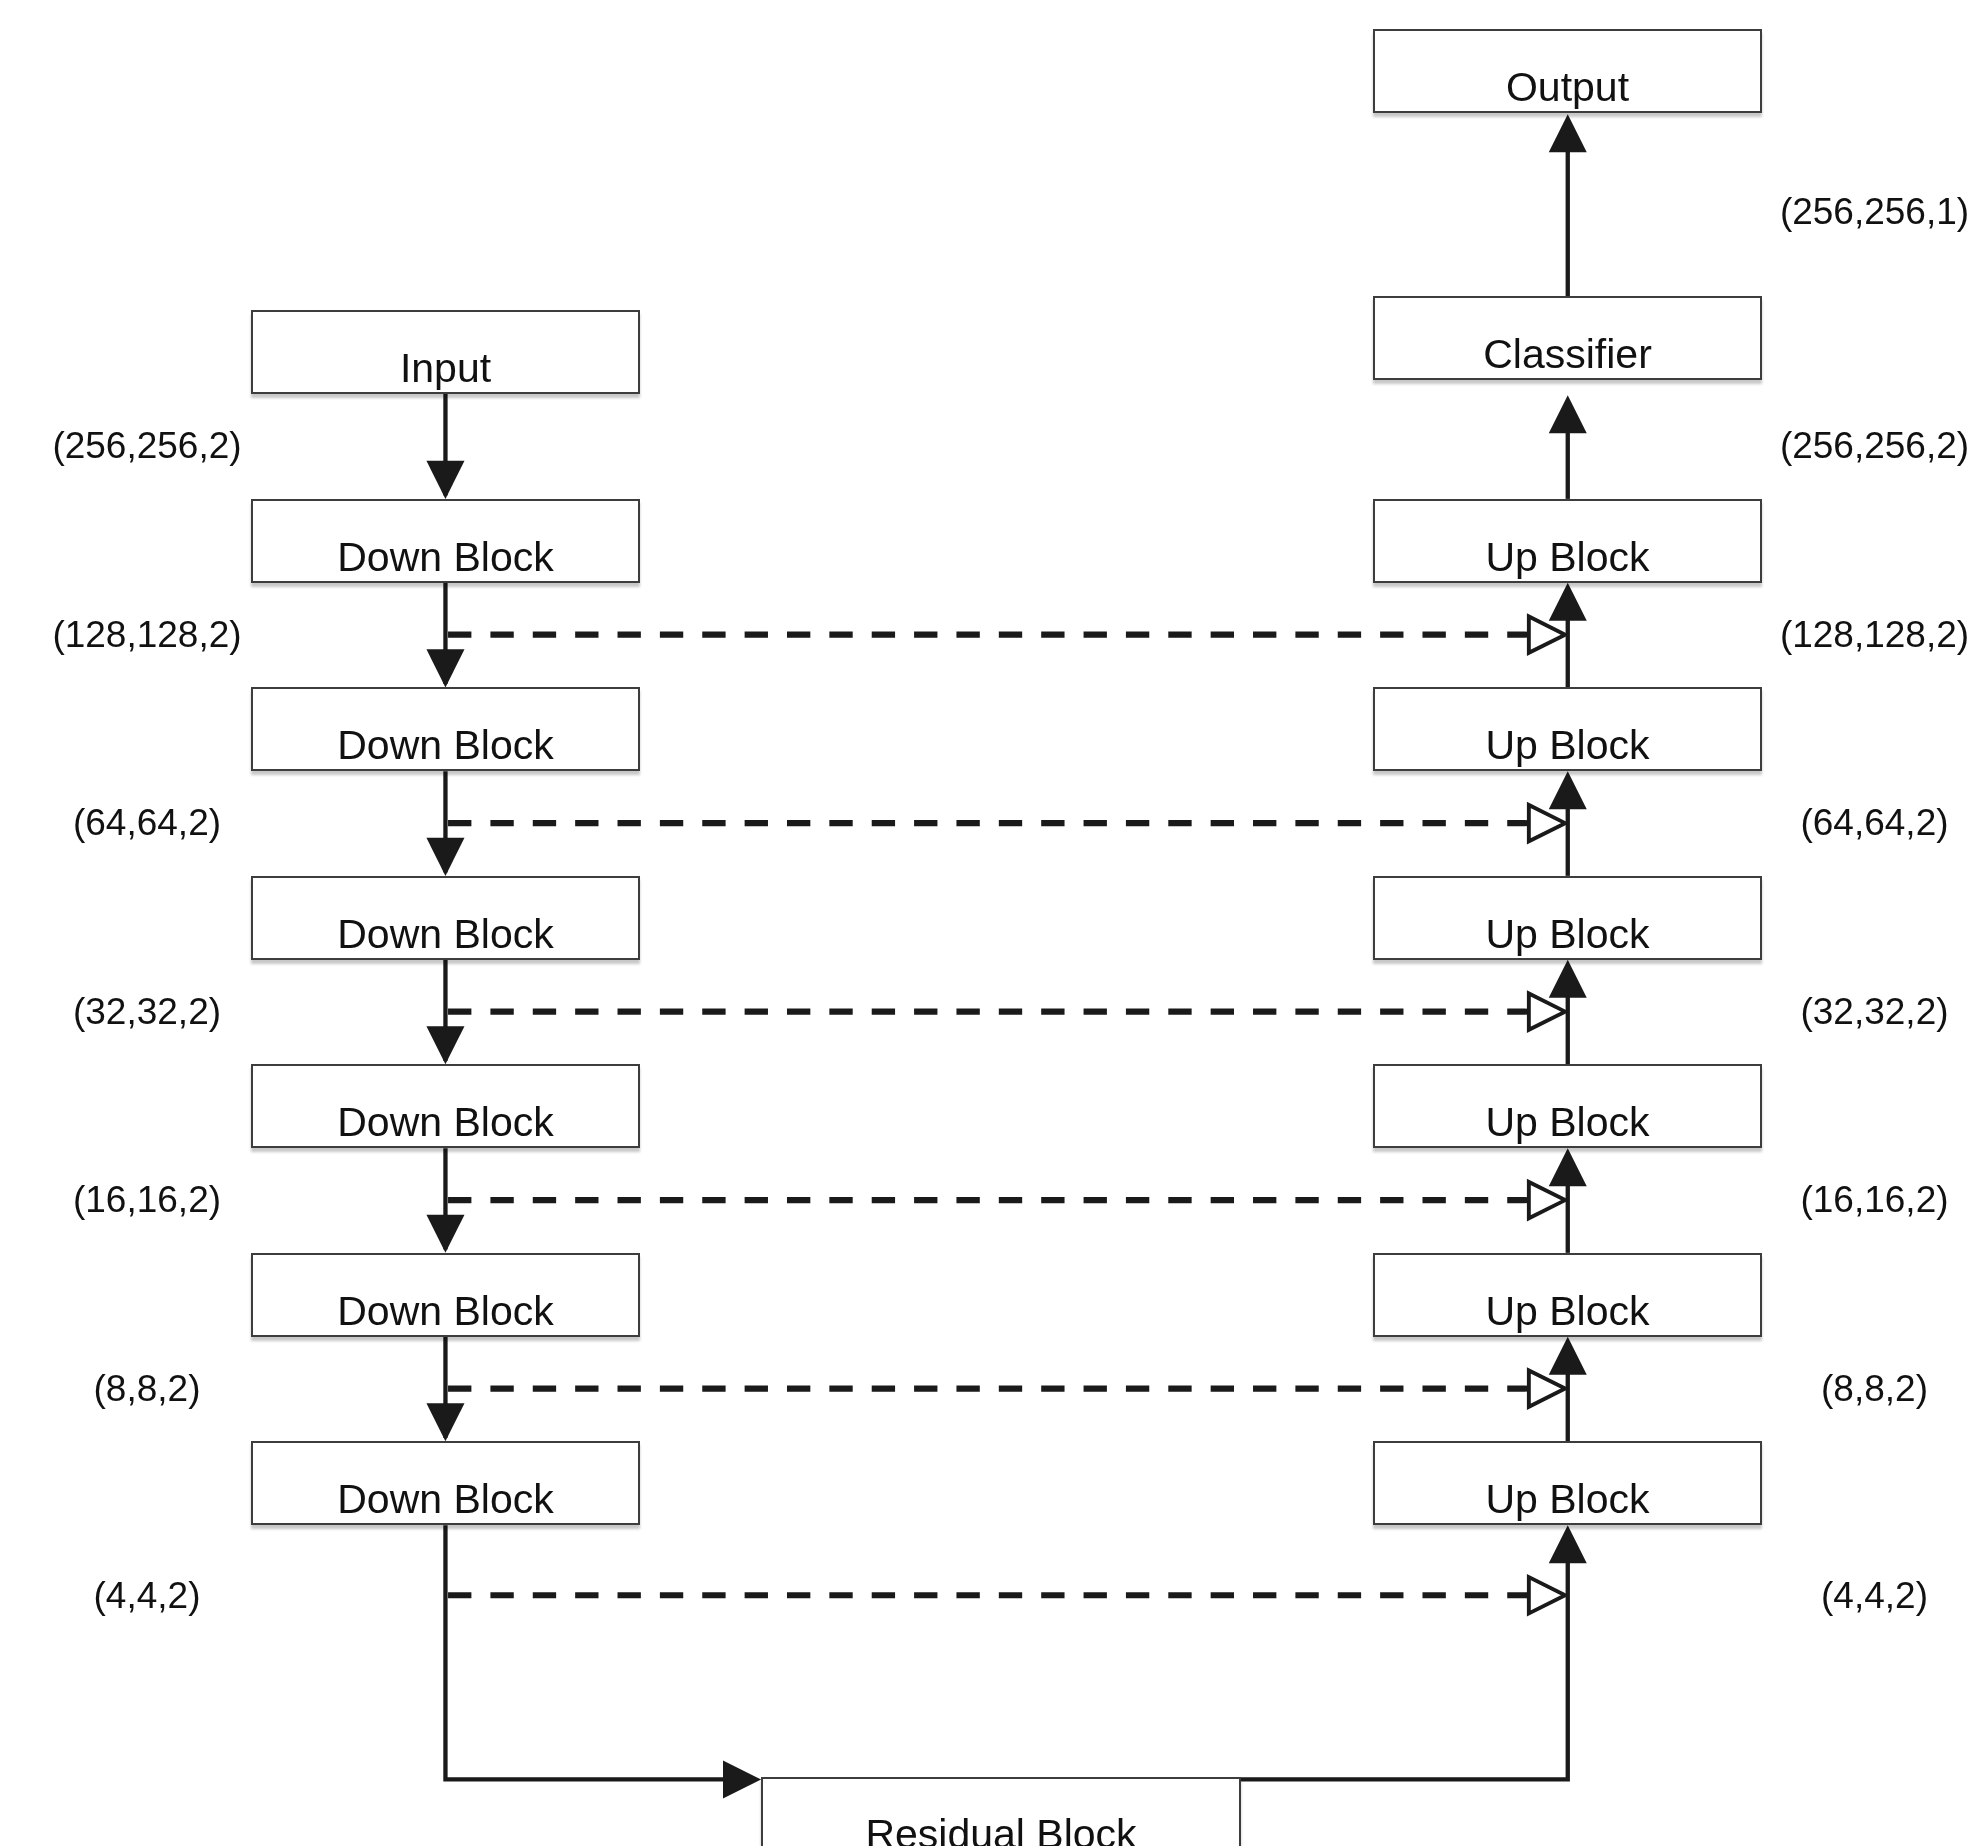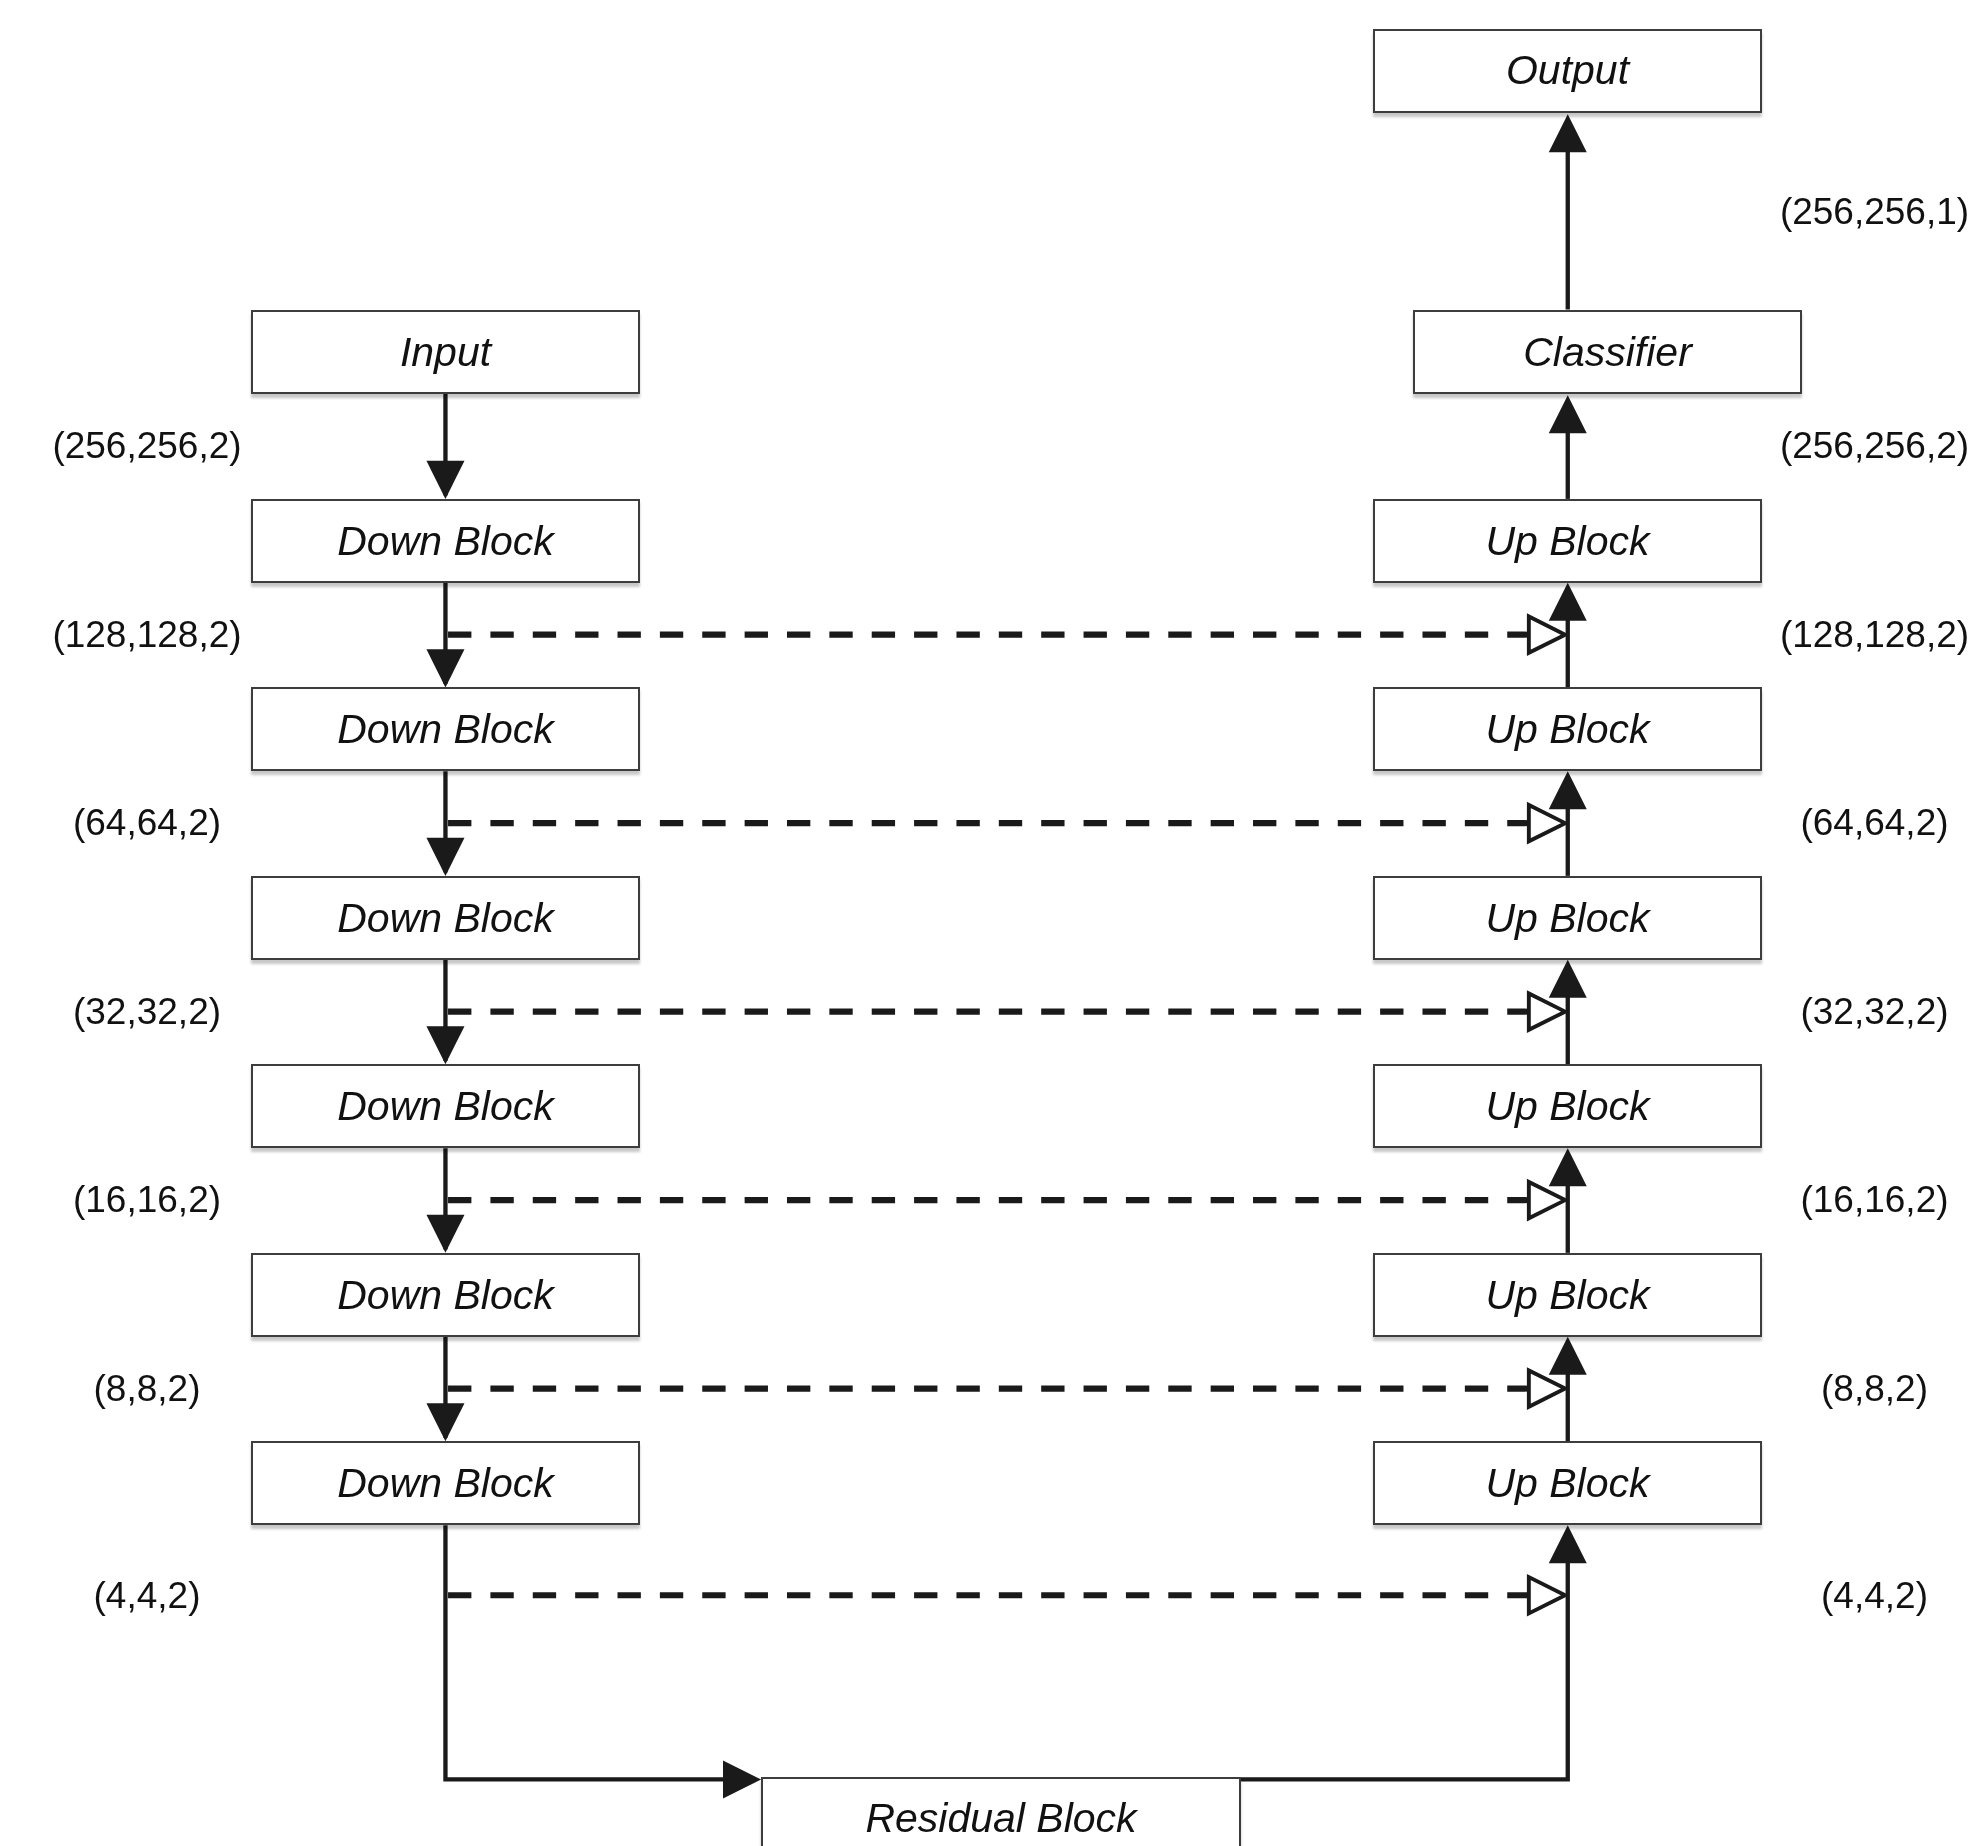--- a/index.html
+++ b/index.html
@@ -23,23 +23,22 @@
   .wires .head { fill: var(--line); stroke: none; }
   .wires .openhead { fill: #ffffff; stroke: var(--line); stroke-width: 4.5; }
   .box {
     position: absolute;
     width: 389px;
     height: 84px;
     background: var(--fill);
     border: 2.6px solid var(--border);
     box-sizing: border-box;
     display: flex;
-    align-items: center;
+    align-items: flex-end;
     justify-content: center;
-    font-style: italic;
     font-size: 41px;
     color: var(--text);
     box-shadow: 0 3.5px 2.6px rgba(0,0,0,0.22);
   }
   .box.residual { width: 480px; height: 83px; }
   .dim {
     position: absolute;
     width: 268px;
     text-align: center;
     font-size: 37px;
@@ -122,21 +121,21 @@
   <div class="box" style="left:251px; top:1253px;">
     <span>Down Block</span>
   </div>
   <div class="box" style="left:251px; top:1441px;">
     <span>Down Block</span>
   </div>
 
   <div class="box" style="left:1373px; top:28.5px;">
     <span>Output</span>
   </div>
-  <div class="box" style="left:1373px; top:310px;margin-left:40px;">
+  <div class="box" style="left:1373px; top:296px;">
     <span>Classifier</span>
   </div>
   <div class="box" style="left:1373px; top:499px;">
     <span>Up Block</span>
   </div>
   <div class="box" style="left:1373px; top:687px;">
     <span>Up Block</span>
   </div>
   <div class="box" style="left:1373px; top:876px;">
     <span>Up Block</span>

